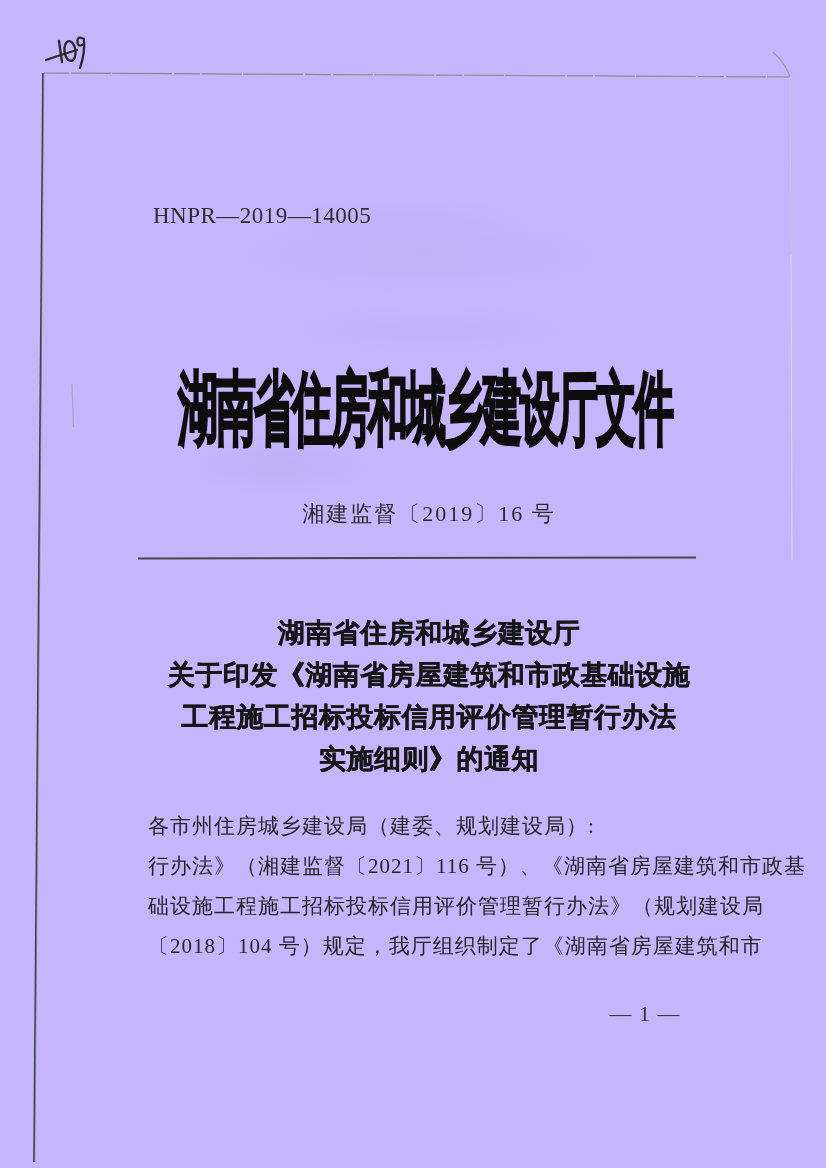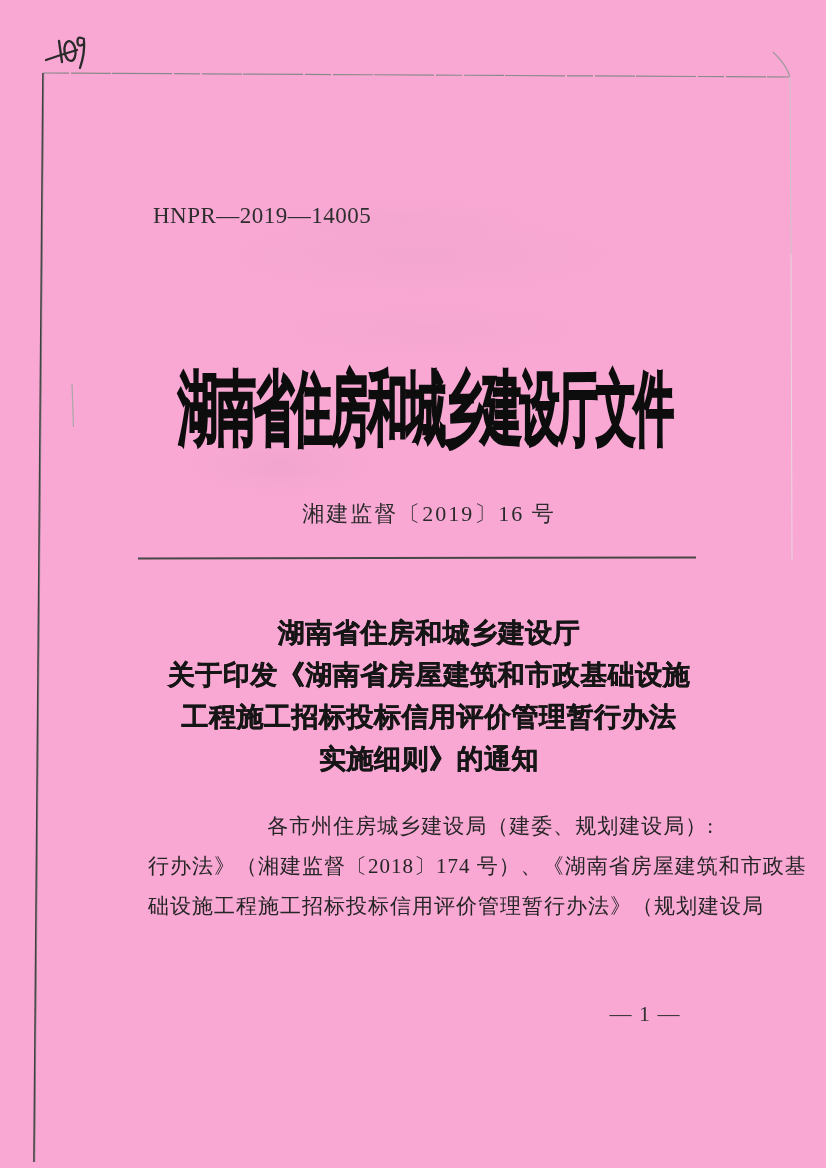--- a/index.html
+++ b/index.html
@@ -1,20 +1,20 @@
 <!DOCTYPE html>
 <html><head>
 <meta charset="utf-8">
 <style>
   html, body { margin: 0; padding: 0; background: #ffffff; }
   .page {
     position: relative;
     width: 826px;
     height: 1168px;
-    background: #f9a8d4;
+    background: #c4b5fd;
     overflow: hidden;
     font-family: "Liberation Serif", "DejaVu Serif", serif;
     color: #222;
   }
   
   .page::before {
     content: "";
     position: absolute; inset: 0;
     background:
       radial-gradient(ellipse 300px 60px at 420px 255px, rgba(120,120,120,0.05), transparent 70%),
@@ -77,21 +77,21 @@
   }
   .body-text {
     position: absolute;
     left: 148px; top: 806px;
     width: 566px;
     font-size: 21px;
     line-height: 40px;
     letter-spacing: 1px;
     color: #252525;
   }
-  .body-line { white-space: nowrap; text-align: right; }
+  .body-line { white-space: nowrap; }
   .indent { padding-left: 46px; }
   .page-number {
     position: absolute;
     left: 598px; top: 1001px;
     width: 94px;
     text-align: center;
     font-size: 22px;
     letter-spacing: 1px;
     color: #333;
     white-space: nowrap;
@@ -137,19 +137,20 @@
 
   <div class="notice-title">
     <div>湖南省住房和城乡建设厅</div>
     <div>关于印发《湖南省房屋建筑和市政基础设施</div>
     <div>工程施工招标投标信用评价管理暂行办法</div>
     <div>实施细则》的通知</div>
   </div>
 
   <div class="body-text">
     <div class="body-line">各市州住房城乡建设局（建委、规划建设局）:</div>
-    <div class="body-line">行办法》（湘建监督〔2018〕174 号）、《湖南省房屋建筑和市政基</div>
+    <div class="body-line">行办法》（湘建监督〔2021〕116 号）、《湖南省房屋建筑和市政基</div>
     <div class="body-line">础设施工程施工招标投标信用评价管理暂行办法》（规划建设局</div>
+    <div class="body-line">〔2018〕104 号）规定，我厅组织制定了《湖南省房屋建筑和市</div>
   </div>
 
   <div class="page-number">— 1 —</div>
 
 </div>
 
 </body></html>

